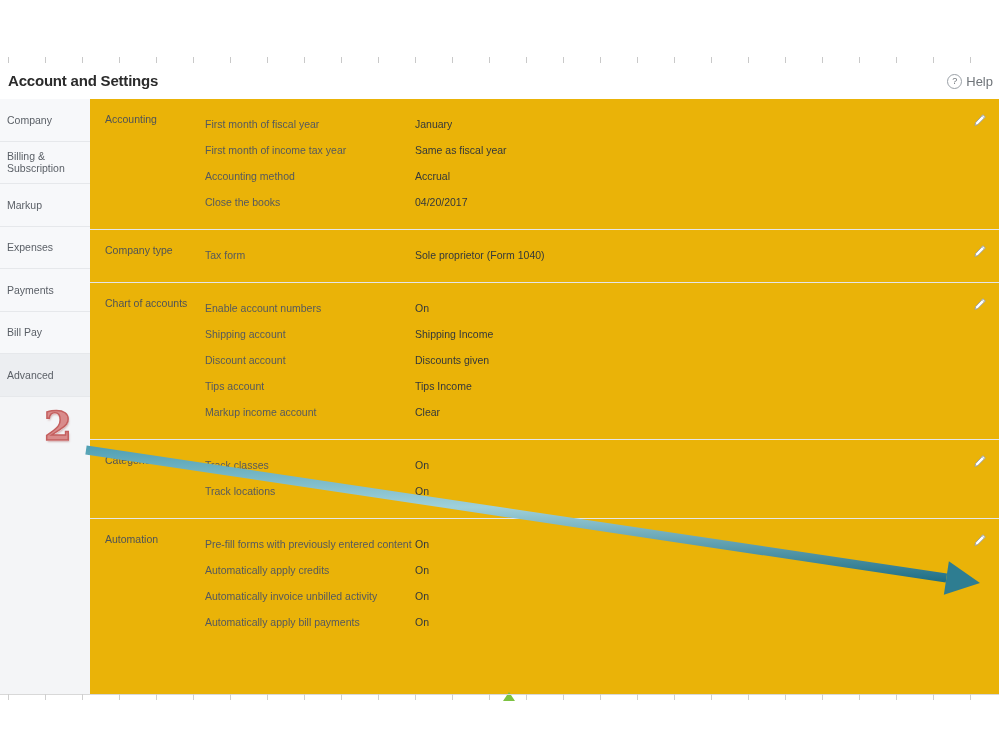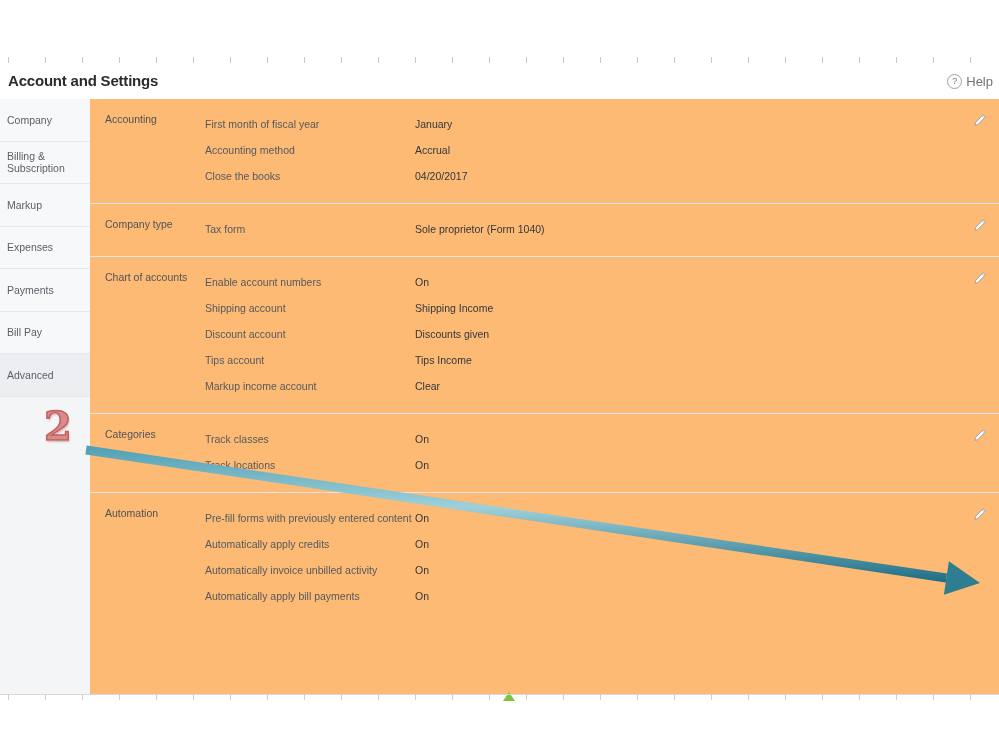--- a/index.html
+++ b/index.html
@@ -80,21 +80,21 @@
     color:#d98b8b;
     -webkit-text-stroke:1.5px #c45f5f;
     line-height:1;
     text-shadow:0 1px 0 #fff, 1px 2px 2px rgba(150,60,60,.35);
     pointer-events:none;
   }
 
   
   #content{
     position:absolute;left:90px;top:35px;width:909px;height:595px;
-    background:#fdba74;
+    background:#eab308;
     overflow:hidden;
   }
   .section{
     position:relative;
     border-bottom:1px solid #e4e6e9;
     padding:12px 0 14px 0;
     box-sizing:border-box;
   }
   .section:last-child{border-bottom:none;}
   .sec-title{
@@ -204,20 +204,24 @@
 
     <div id="content">
         <div class="section">
           <div class="sec-title">Accounting</div>
           <div class="rows">
             <div class="row">
               <div class="row-label">First month of fiscal year</div>
               <div class="row-value">January</div>
             </div>
             <div class="row">
+              <div class="row-label">First month of income tax year</div>
+              <div class="row-value">Same as fiscal year</div>
+            </div>
+            <div class="row">
               <div class="row-label">Accounting method</div>
               <div class="row-value">Accrual</div>
             </div>
             <div class="row">
               <div class="row-label">Close the books</div>
               <div class="row-value">04/20/2017</div>
             </div>
           </div>
           <div class="pencil"><svg width="14" height="14" viewBox="0 0 16 16">
               <path d="M11.4 1.9 L14.1 4.6 L5.5 13.2 L2.2 14.2 L3.1 10.8 Z" fill="#ffffff" stroke="#9ba0a6" stroke-width="1.1" stroke-linejoin="round"></path>

